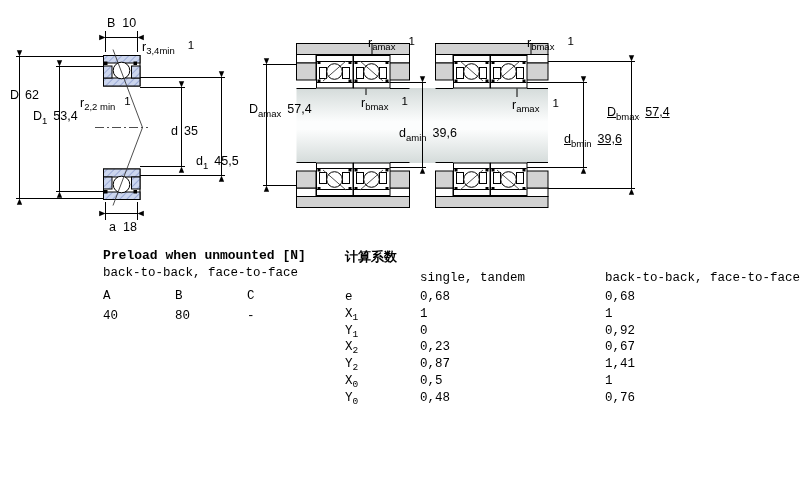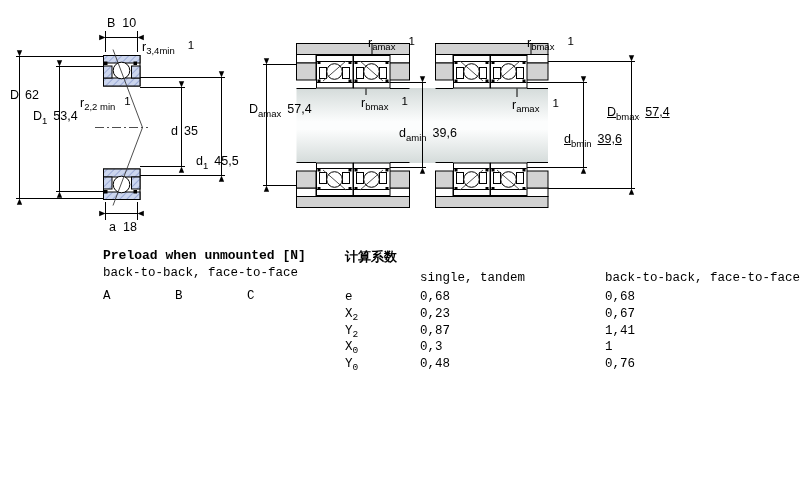--- a/index.html
+++ b/index.html
@@ -202,28 +202,33 @@
   <div class="dim" style="left:512px;top:97px;"><span>r</span><span class="sub">amax</span><span class="note">1</span></div>
   <div class="dim" style="left:564px;top:133px;text-decoration:underline;"><span>d</span><span class="sub">bmin</span><span class="val">39,6</span></div>
   <div class="dim" style="left:607px;top:106px;text-decoration:underline;"><span>D</span><span class="sub">bmax</span><span class="val">57,4</span></div>
 
   <div class="blk ser" style="left:103px;top:248px;width:230px;height:90px;">
     <div class="t-title" style="left:0;top:0;">Preload when unmounted [N]</div>
     <div class="t-sub" style="left:0;top:18px;position:absolute;">back-to-back, face-to-face</div>
     <div class="p-row" style="left:0;top:41px;">
       <span>A</span><span>B</span><span>C</span>
     </div>
+    <div class="p-row" style="left:0;top:61px;">
+      <span>40</span><span>80</span><span>-</span>
+    </div>
   </div>
 
   <div class="blk ser" style="left:345px;top:248px;width:420px;height:160px;">
     <div class="t-title" style="left:0;top:0;">计算系数</div>
     <div class="t-head" style="left:75px;top:23px;">single, tandem</div>
     <div class="t-head" style="left:260px;top:23px;">back-to-back, face-to-face</div>
     <div class="f-rows" style="left:0;top:41px;">
       <div class="f-row"><span class="c f-lab"><span>e</span><span class="sub"></span></span><span class="c f-v1">0,68</span><span class="c f-v2">0,68</span></div>
+      <div class="f-row"><span class="c f-lab"><span>X</span><span class="sub">1</span></span><span class="c f-v1">1</span><span class="c f-v2">1</span></div>
+      <div class="f-row"><span class="c f-lab"><span>Y</span><span class="sub">1</span></span><span class="c f-v1">0</span><span class="c f-v2">0,92</span></div>
       <div class="f-row"><span class="c f-lab"><span>X</span><span class="sub">2</span></span><span class="c f-v1">0,23</span><span class="c f-v2">0,67</span></div>
       <div class="f-row"><span class="c f-lab"><span>Y</span><span class="sub">2</span></span><span class="c f-v1">0,87</span><span class="c f-v2">1,41</span></div>
-      <div class="f-row"><span class="c f-lab"><span>X</span><span class="sub">0</span></span><span class="c f-v1">0,3</span><span class="c f-v2">1</span></div>
+      <div class="f-row"><span class="c f-lab"><span>X</span><span class="sub">0</span></span><span class="c f-v1">0,5</span><span class="c f-v2">1</span></div>
       <div class="f-row"><span class="c f-lab"><span>Y</span><span class="sub">0</span></span><span class="c f-v1">0,48</span><span class="c f-v2">0,76</span></div>
     </div>
   </div>
 
 </div>
 
 </body></html>

